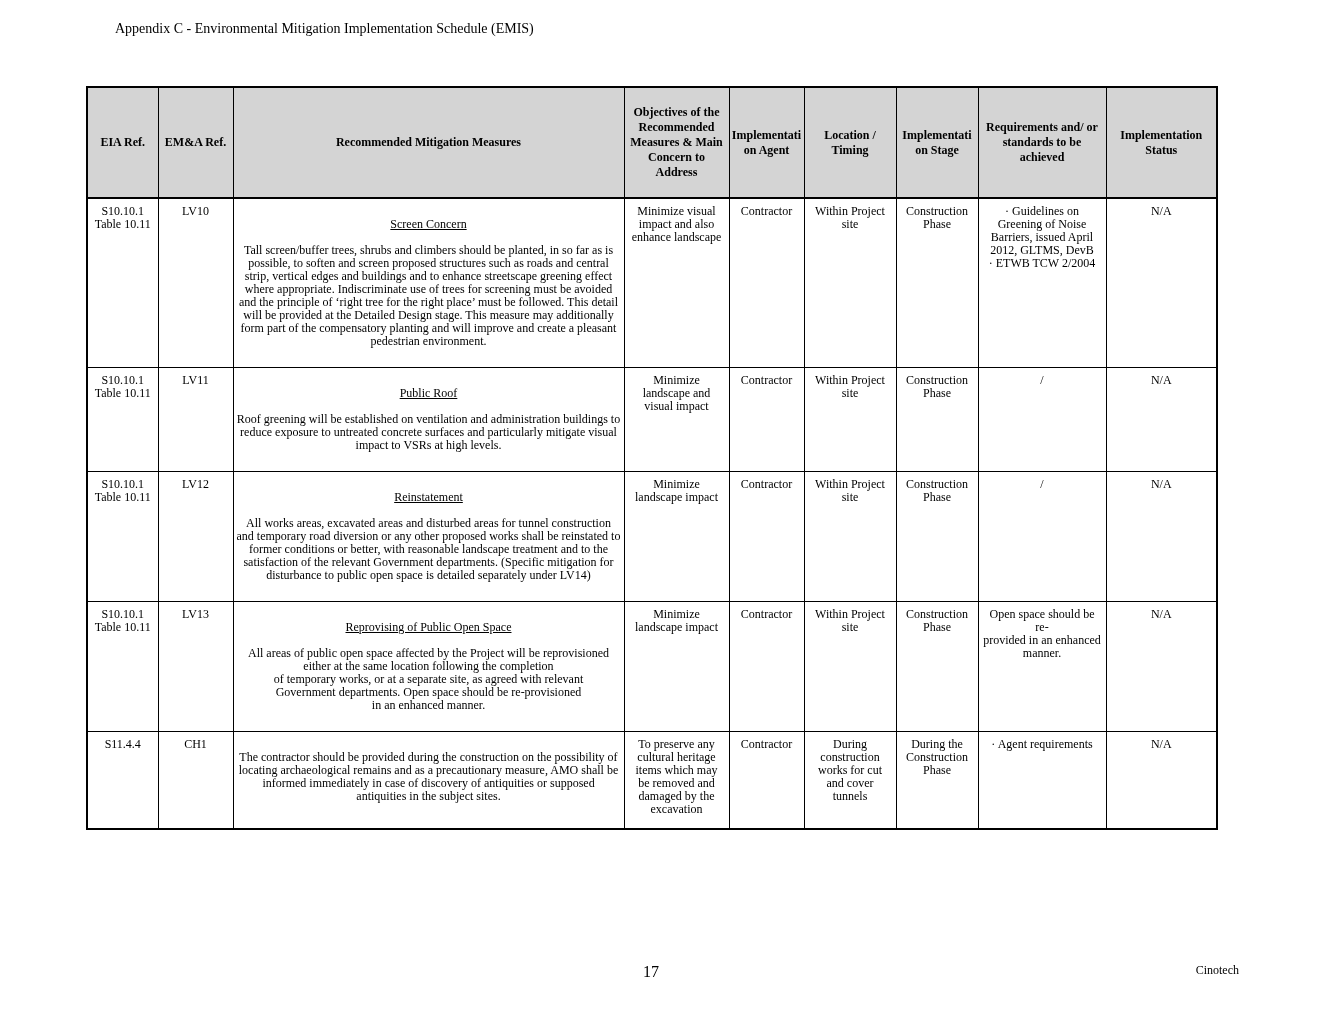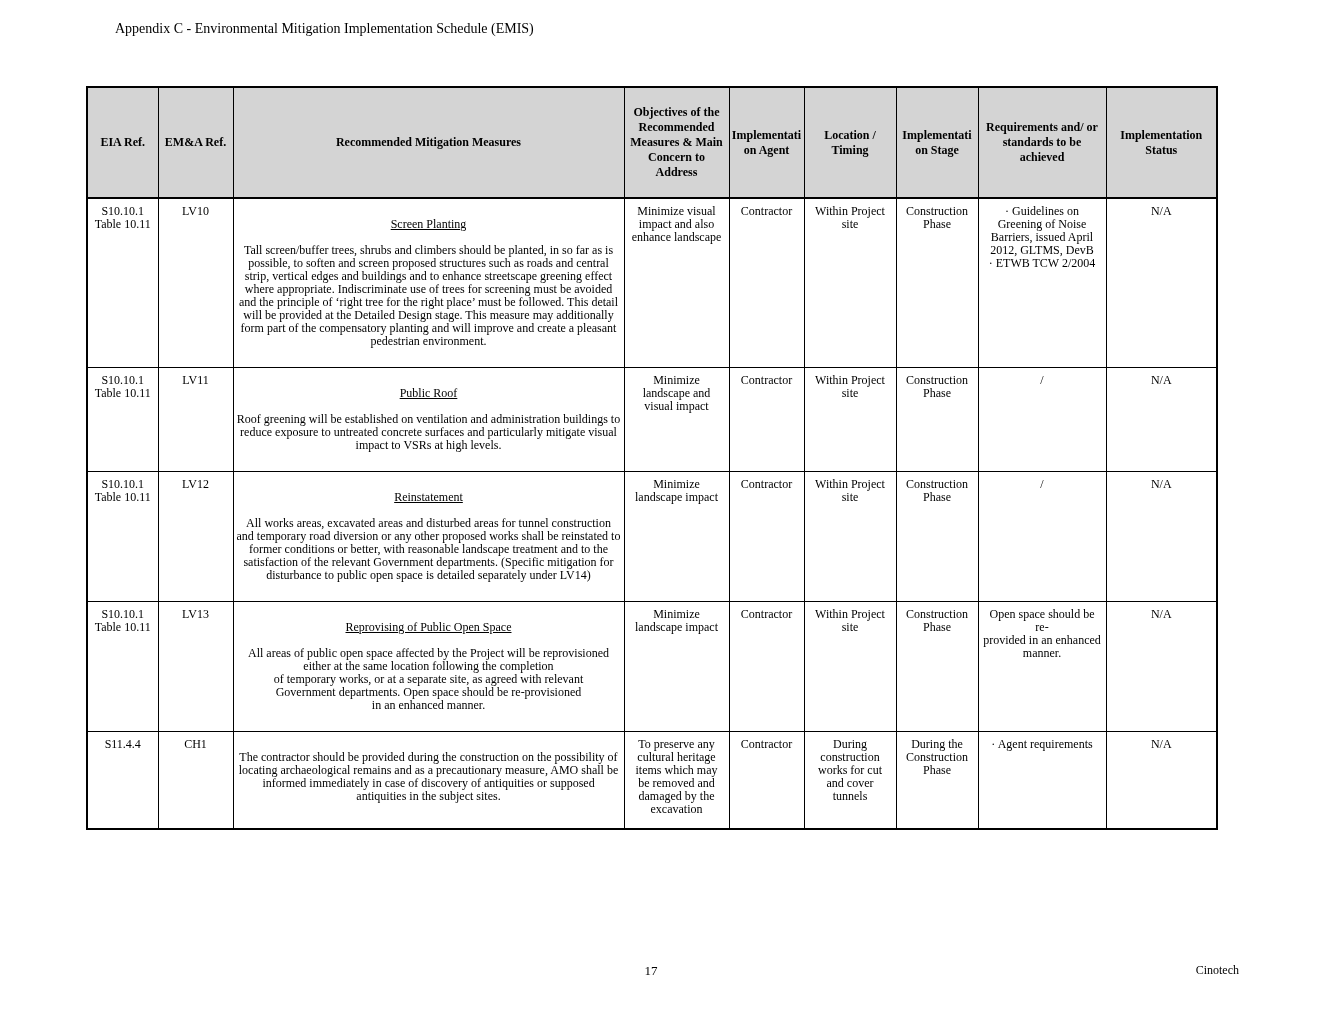--- a/index.html
+++ b/index.html
@@ -65,21 +65,21 @@
     padding: 0 3px;
     white-space: nowrap;
     vertical-align: middle;
   }
   .footer-pagenum {
     position: absolute;
     left: 86px;
     top: 963px;
     width: 1130px;
     text-align: center;
-    font-size: 13px;
+    font-size: 16px;
   }
   .footer-company {
     position: absolute;
     right: 80px;
     top: 963px;
     font-size: 12px;
   }
 </style>
 </head>
 <body>
@@ -122,21 +122,21 @@
         <th>Implementation
 Status</th>
       </tr>
     </thead>
     <tbody>
       <tr style="height:165px">
         <td class="c">S10.10.1
 Table 10.11</td>
         <td class="c">LV10</td>
         <td class="l">
-          <div class="measure-title">Screen Planting</div>
+          <div class="measure-title">Screen Concern</div>
           <div class="measure-body">Tall screen/buffer trees, shrubs and climbers should be planted, in so far as is possible, to soften and screen proposed structures such as roads and central strip, vertical edges and buildings and to enhance streetscape greening effect where appropriate. Indiscriminate use of trees for screening must be avoided and the principle of ‘right tree for the right place’ must be followed. This detail will be provided at the Detailed Design stage. This measure may additionally form part of the compensatory planting and will improve and create a pleasant pedestrian environment.</div>
         </td>
         <td class="l">Minimize visual
 impact and also
 enhance landscape</td>
         <td class="c">Contractor</td>
         <td class="c">Within Project
 site</td>
         <td class="c">Construction
 Phase</td>

